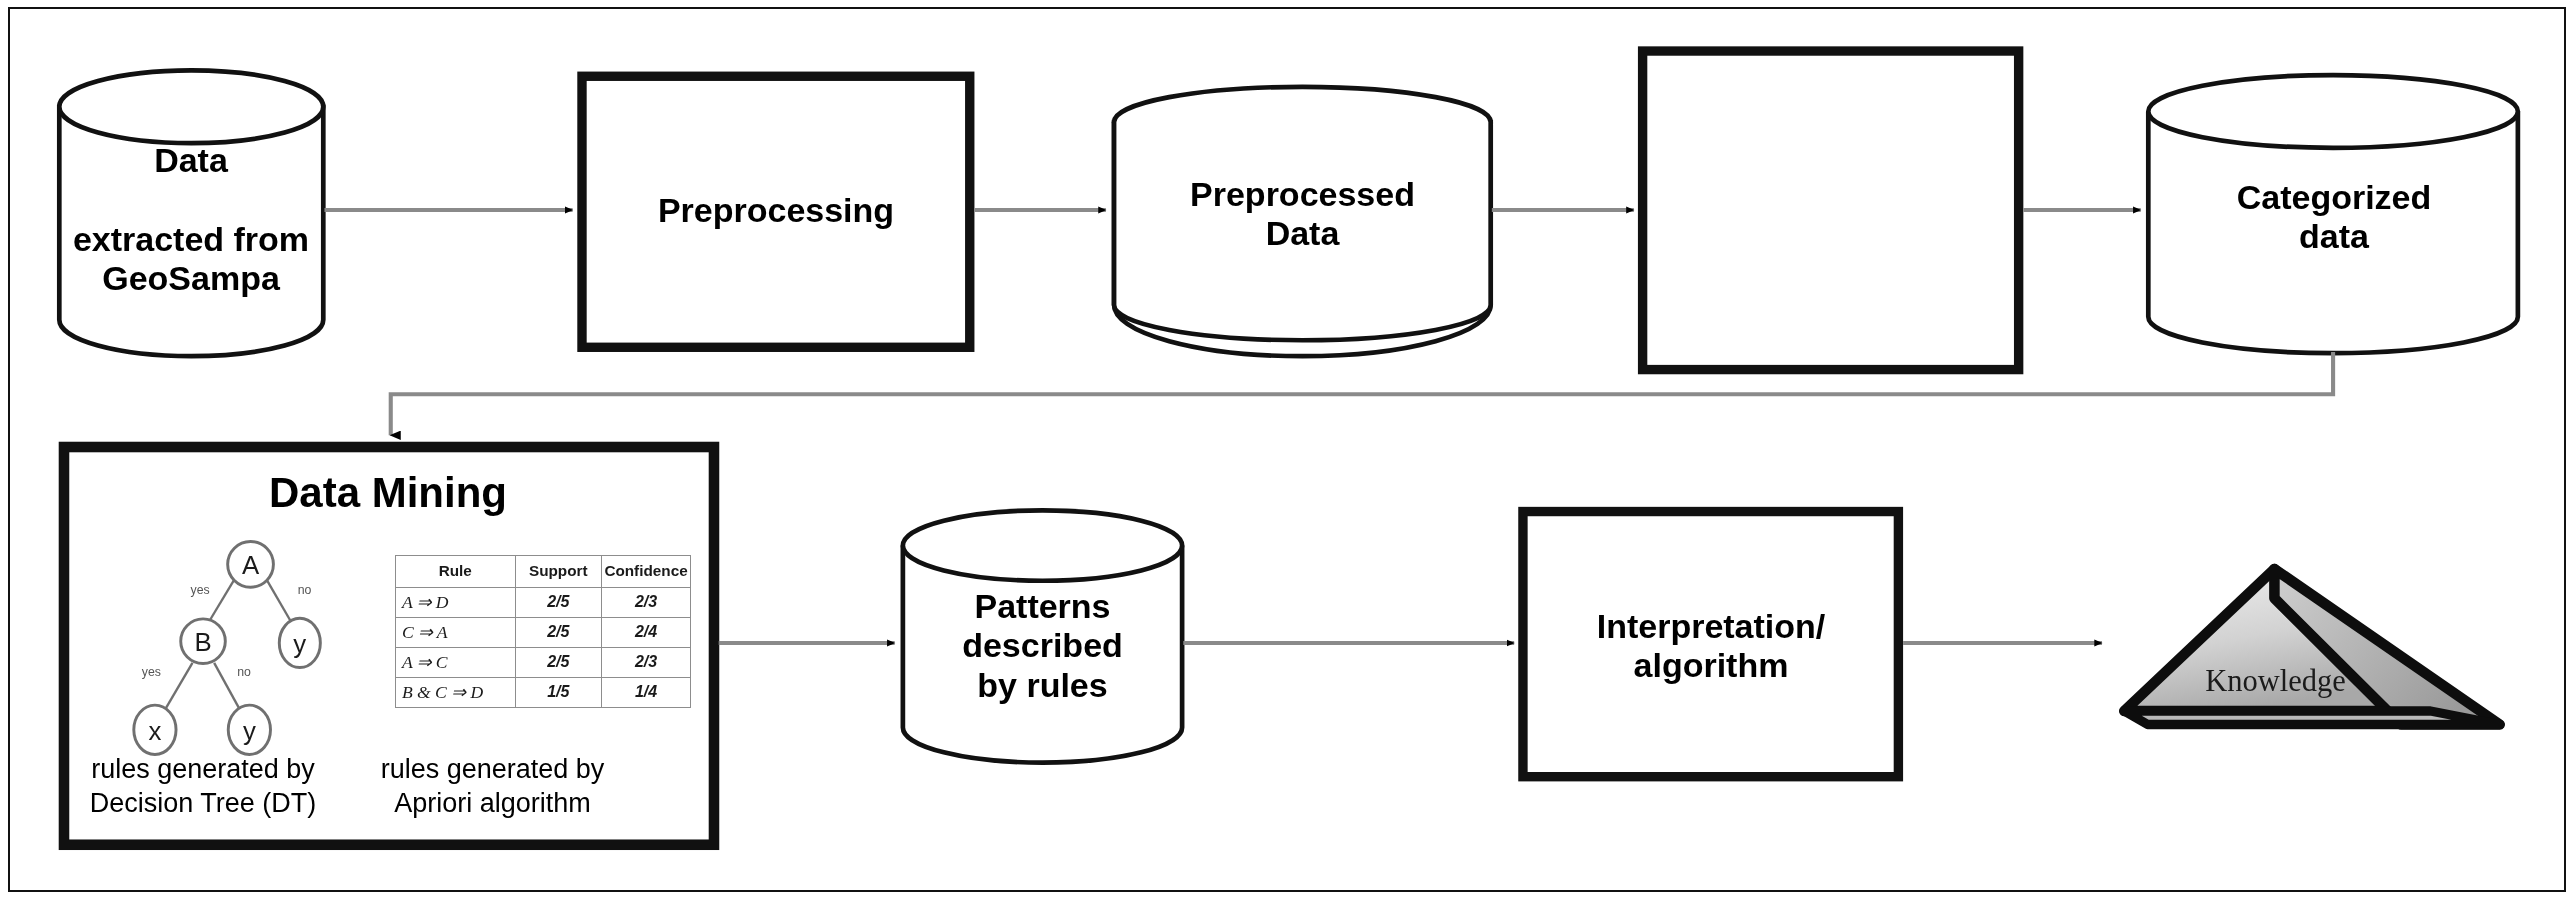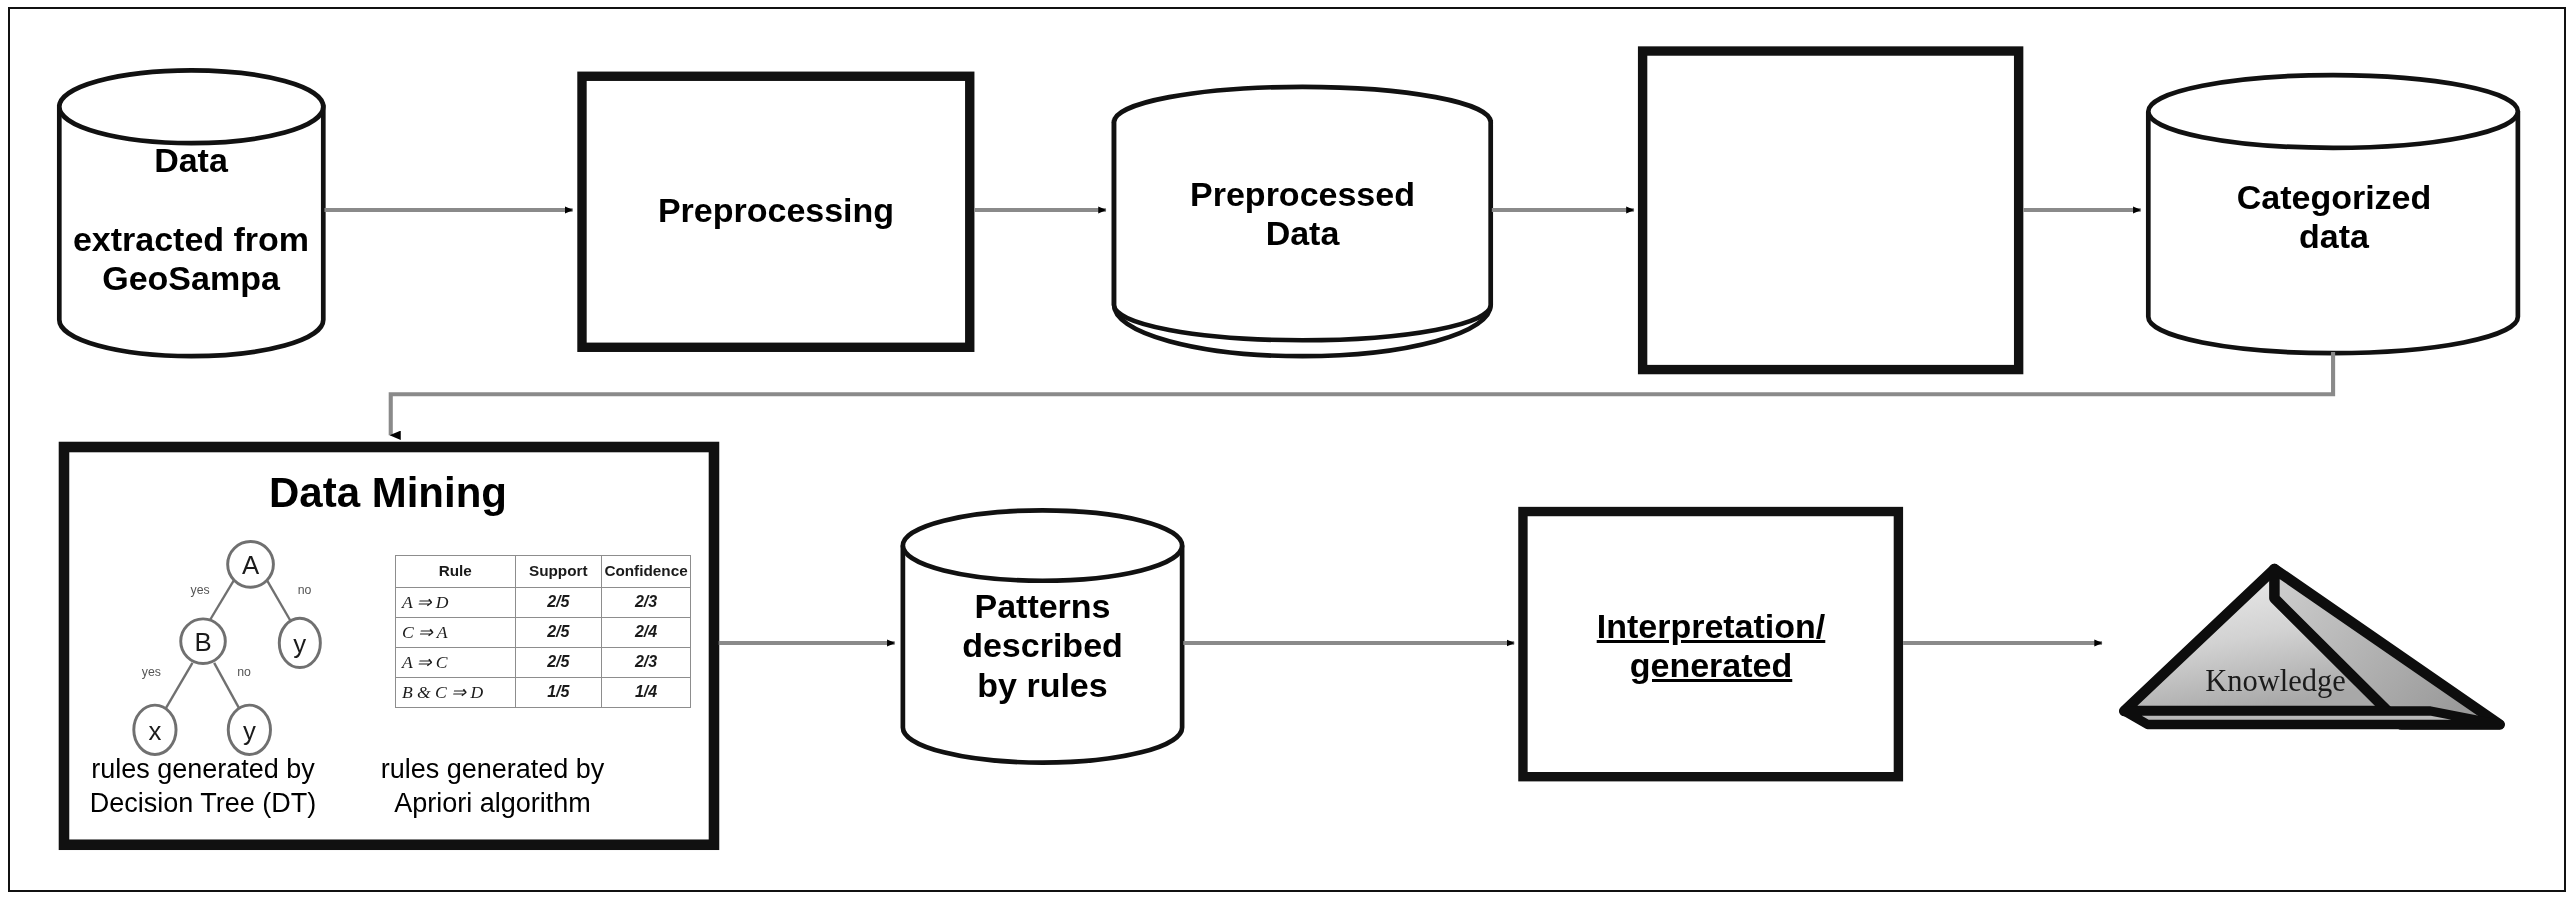--- a/index.html
+++ b/index.html
@@ -202,23 +202,23 @@
 
   <div class="lbl t-title" style="left:63px;top:467px;width:650px;height:53px;">
     <span>Data Mining</span>
   </div>
 
   <div class="lbl t-big" style="left:897px;top:605px;width:291px;height:82px;align-items:center;">
     <span>Patterns  described</span>
     <span>by rules</span>
   </div>
 
-  <div class="lbl t-big" style="left:1523px;top:605px;width:376px;height:82px;text-decoration:underline;">
+  <div class="lbl t-big" style="left:1523px;top:605px;width:376px;height:82px;">
     <span>Interpretation/</span>
-    <span>generated</span>
+    <span>algorithm</span>
   </div>
 
   <div class="lbl t-cap cap-left">
     <span>rules generated by
 Decision Tree (DT)</span>
   </div>
 
   <div class="lbl t-cap cap-right">
     <span>rules generated by
 Apriori algorithm</span>

